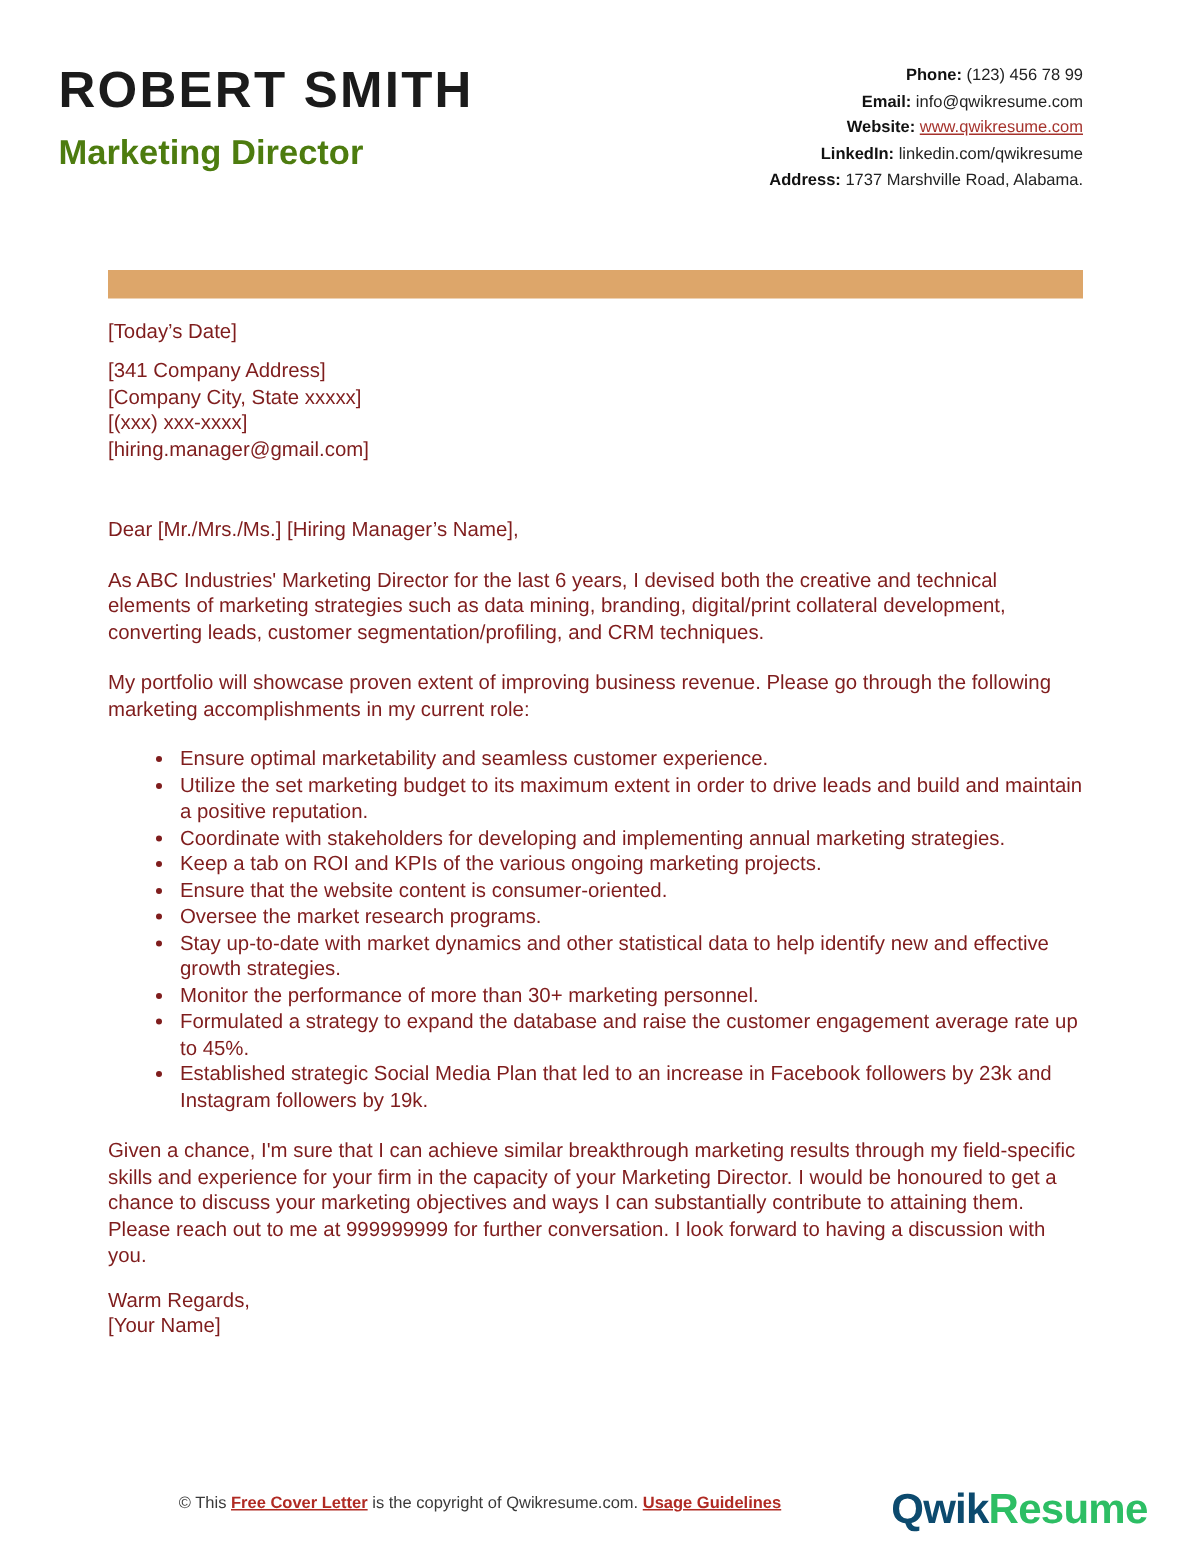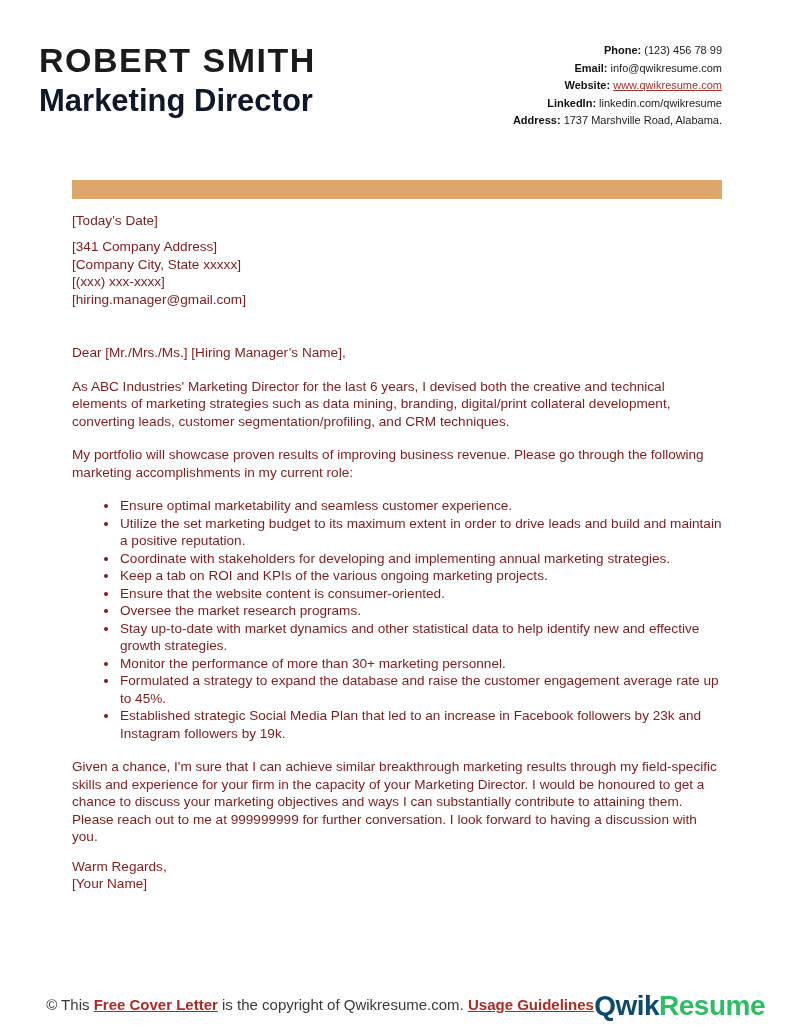--- a/index.html
+++ b/index.html
@@ -20,23 +20,23 @@
     padding: 40px 78px 0 39px;
   }
   .name {
     font-size: 34px;
     font-weight: 700;
     letter-spacing: 1.5px;
     color: #1b1b1b;
     line-height: 40px;
   }
   .job-title {
-    font-size: 31px;
+    font-size: 23px;
     font-weight: 700;
-    color: #0f172a;
+    color: #4d7c0f;
     line-height: 26px;
     margin-top: 8px;
   }
   .contact {
     text-align: right;
     font-size: 11px;
     line-height: 17.5px;
     color: #222222;
     padding-top: 2px;
     white-space: nowrap;
@@ -79,21 +79,21 @@
     right: 0;
     top: 988px;
     height: 42px;
   }
   .copyright {
     position: absolute;
     left: 0;
     right: 160px;
     top: 8px;
     text-align: center;
-    font-size: 15px;
+    font-size: 11px;
     color: #3a3a3a;
   }
   .copyright a {
     color: #b02a23;
     font-weight: 700;
     text-decoration: underline;
     cursor: pointer;
   }
   .logo {
     position: absolute;
@@ -150,21 +150,21 @@
     <div class="address">
       <div>[341 Company Address]</div>
       <div>[Company City, State xxxxx]</div>
       <div>[(xxx) xxx-xxxx]</div>
       <div>[hiring.manager@gmail.com]</div>
     </div>
 
     <p class="salutation">Dear [Mr./Mrs./Ms.] [Hiring Manager’s Name],</p>
 
     <p class="para">As ABC Industries' Marketing Director for the last 6 years, I devised both the creative and technical elements of marketing strategies such as data mining, branding, digital/print collateral development, converting leads, customer segmentation/profiling, and CRM techniques.</p>
-    <p class="para">My portfolio will showcase proven results of improving business revenue. Please go through the following marketing accomplishments in my current role:</p>
+    <p class="para">My portfolio will showcase proven extent of improving business revenue. Please go through the following marketing accomplishments in my current role:</p>
 
     <ul class="bullets">
       <li>Ensure optimal marketability and seamless customer experience.</li>
       <li>Utilize the set marketing budget to its maximum extent in order to drive leads and build and maintain a positive reputation.</li>
       <li>Coordinate with stakeholders for developing and implementing annual marketing strategies.</li>
       <li>Keep a tab on ROI and KPIs of the various ongoing marketing projects.</li>
       <li>Ensure that the website content is consumer-oriented.</li>
       <li>Oversee the market research programs.</li>
       <li>Stay up-to-date with market dynamics and other statistical data to help identify new and effective growth strategies.</li>
       <li>Monitor the performance of more than 30+ marketing personnel.</li>

